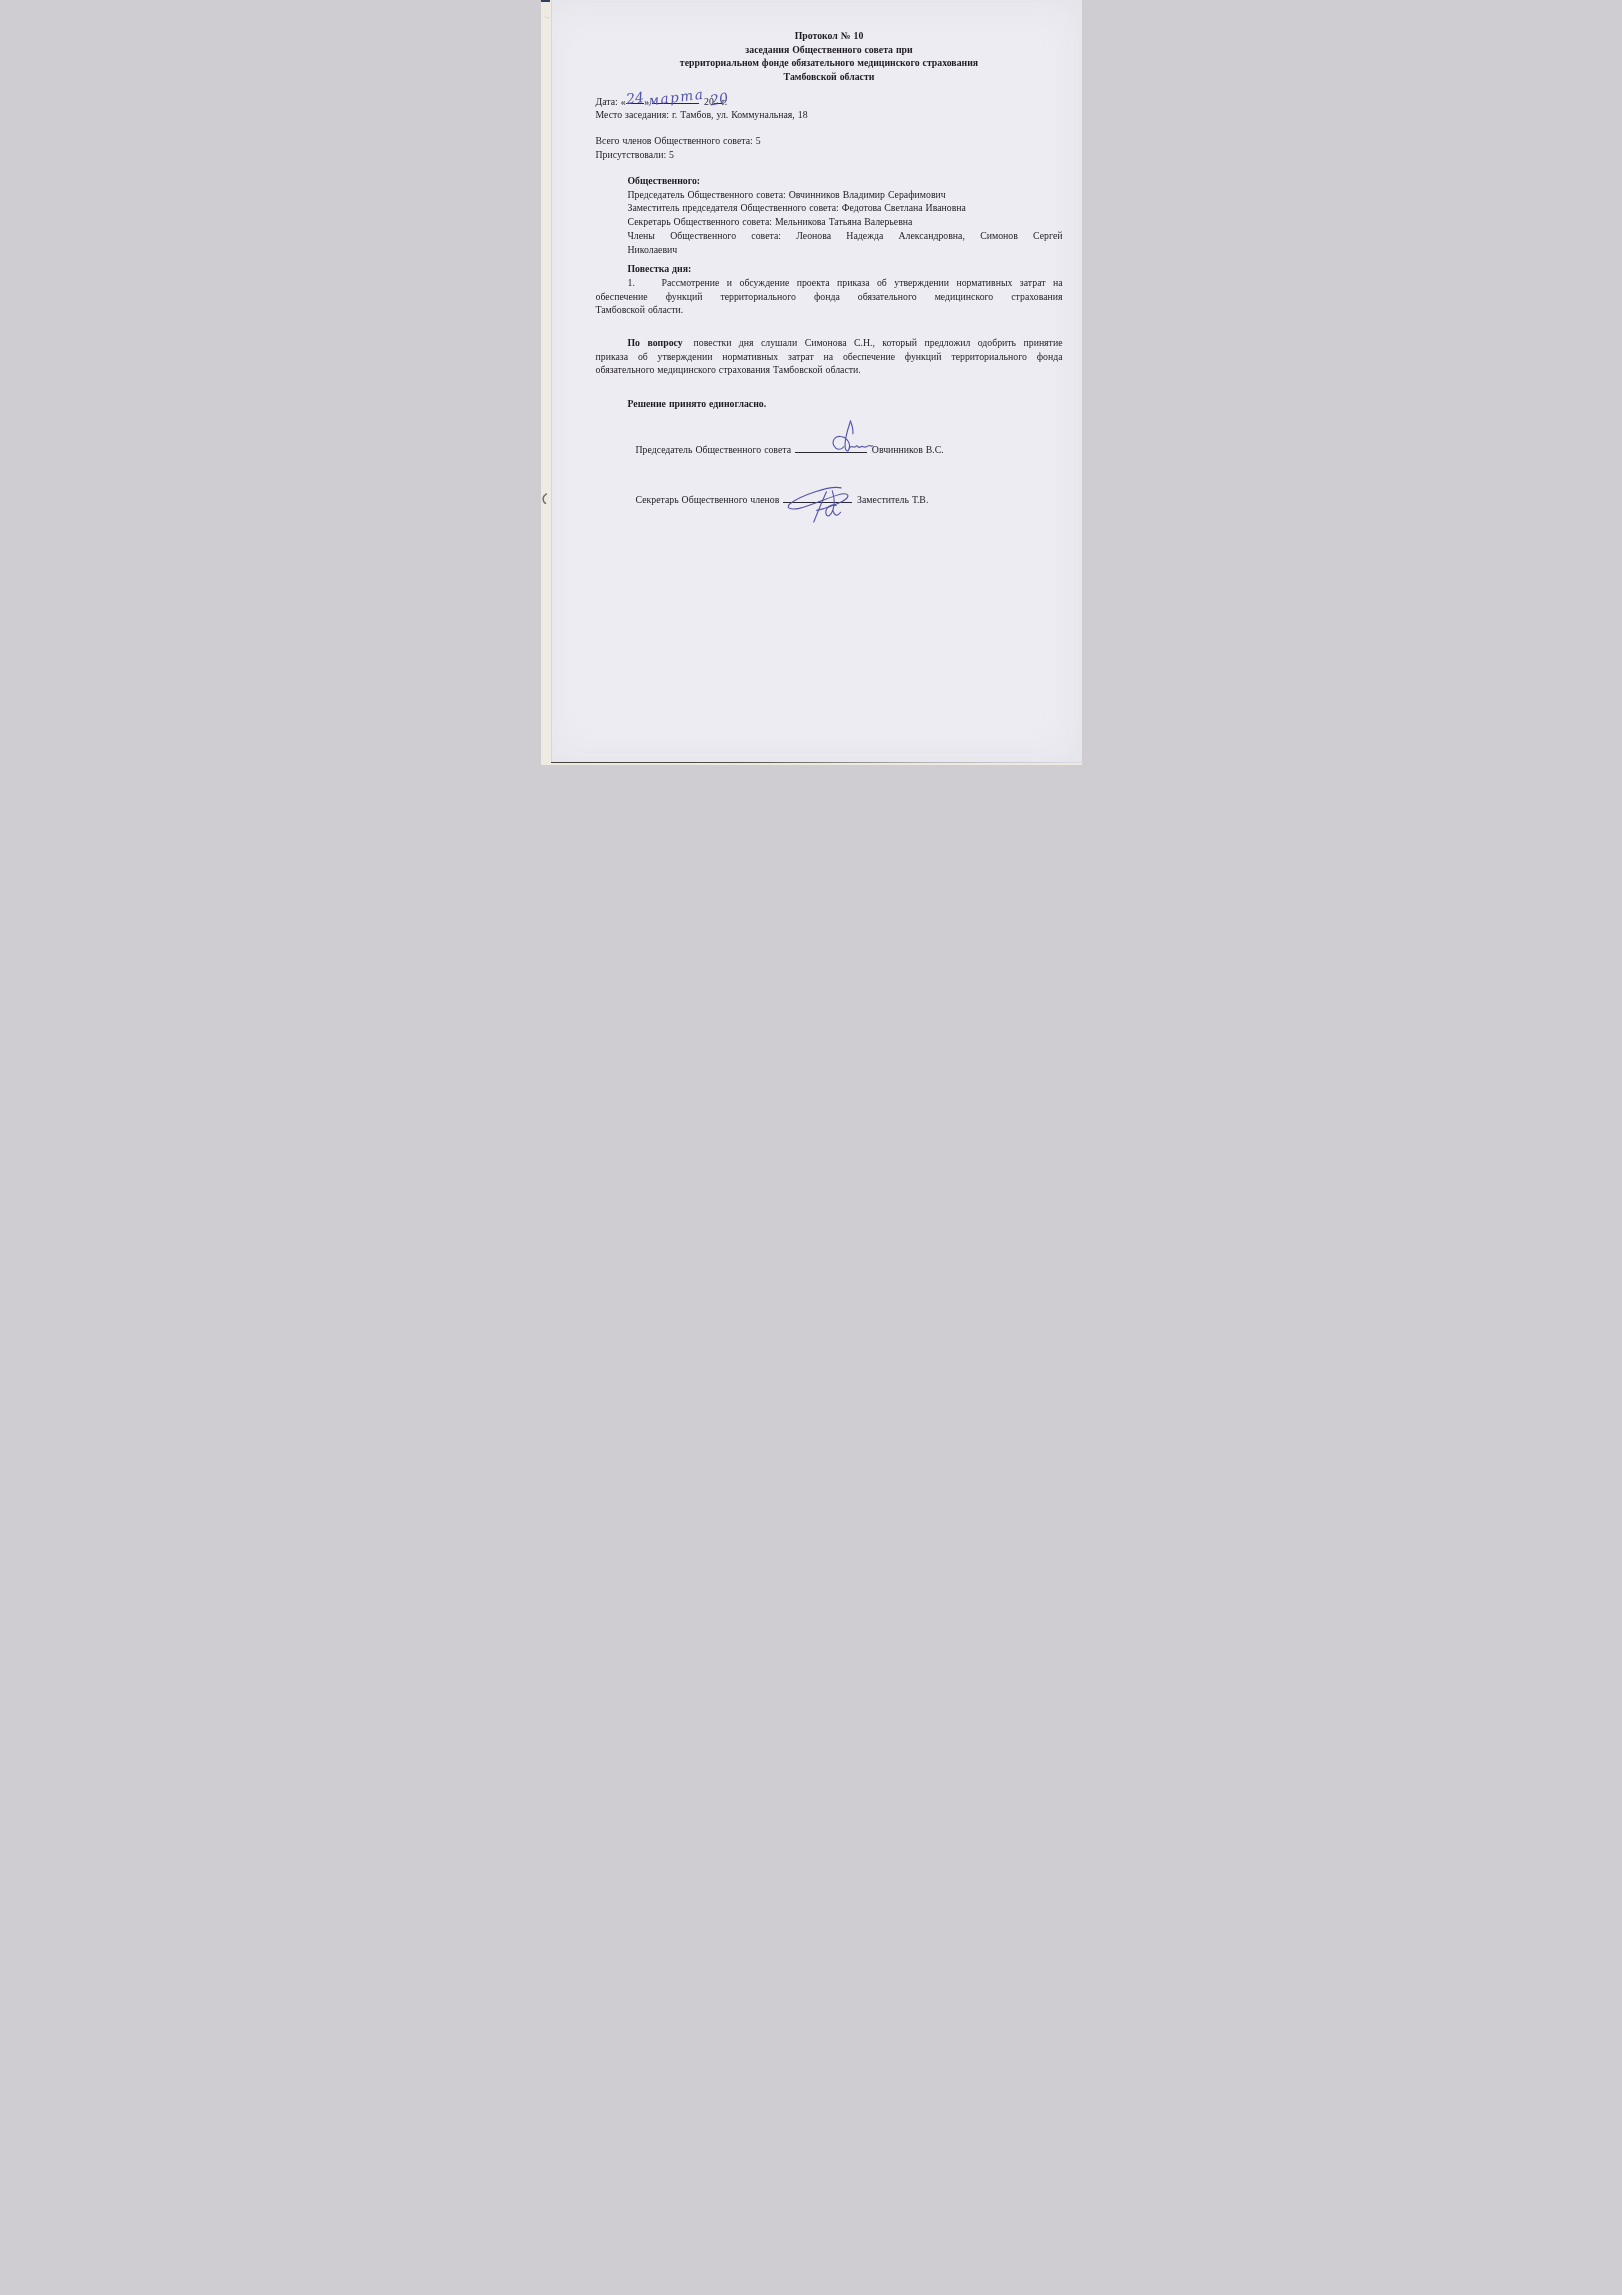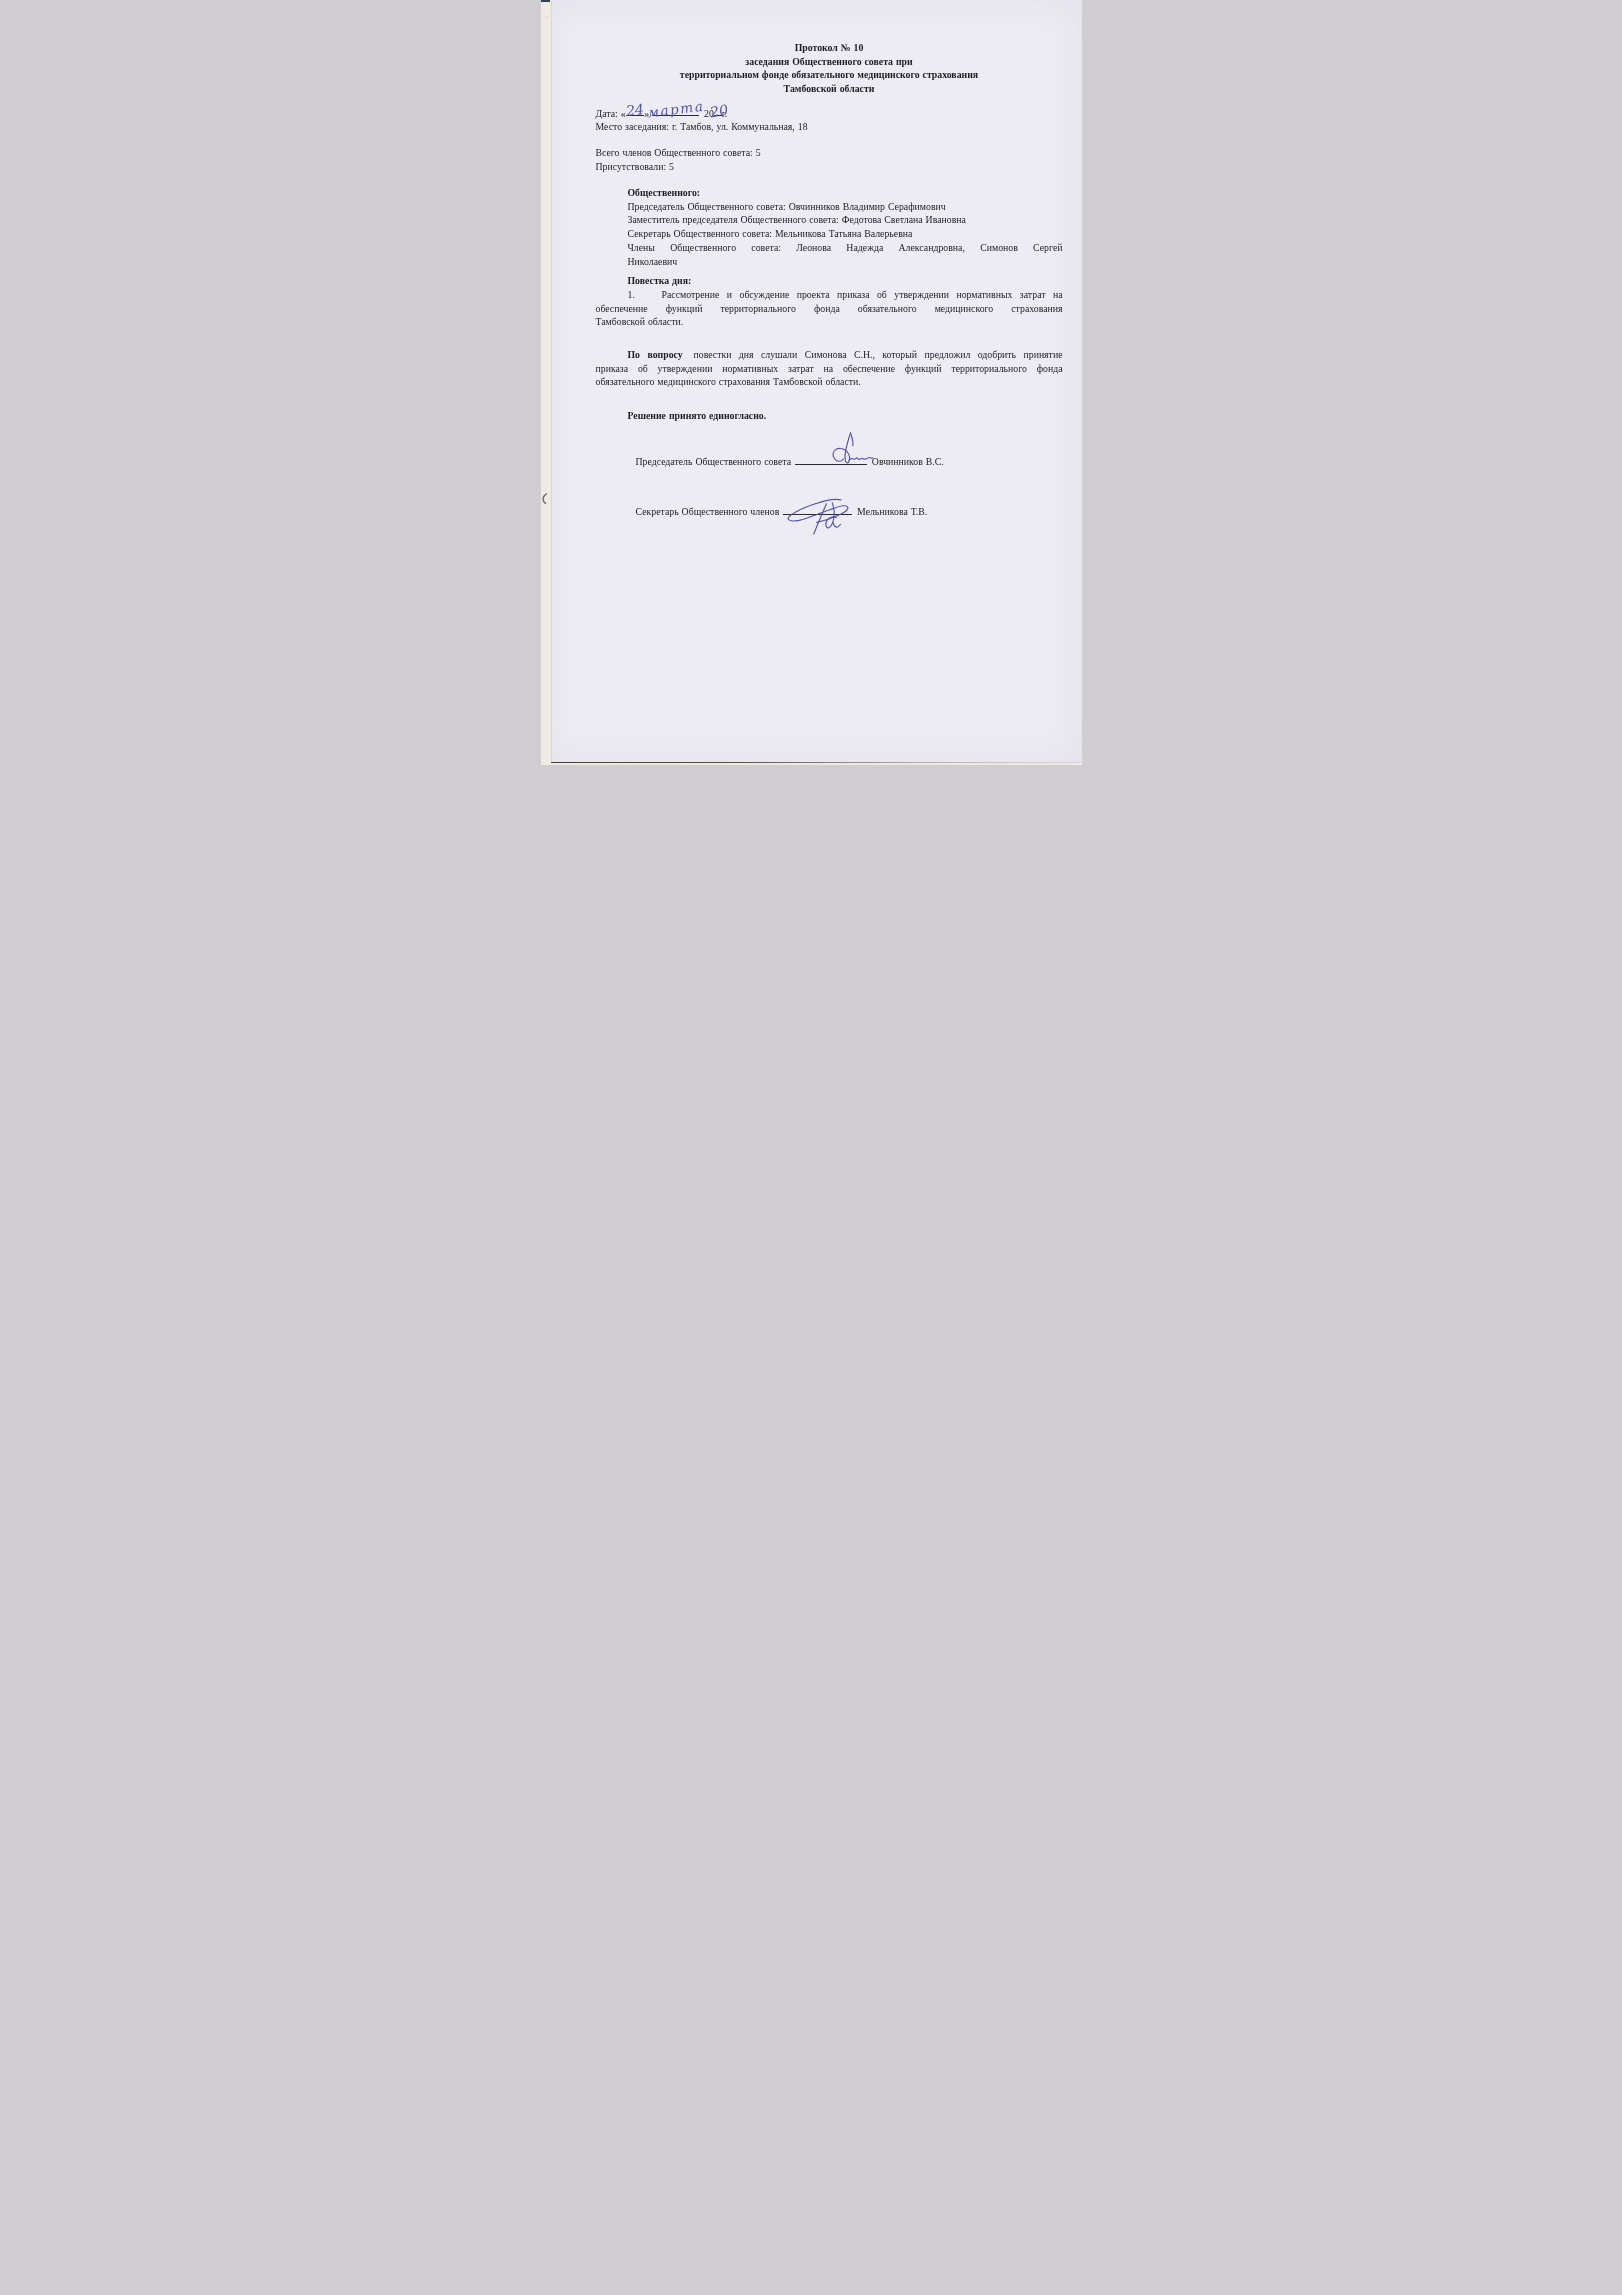--- a/index.html
+++ b/index.html
@@ -15,21 +15,21 @@
   }
   
   .edge-left{position:absolute;left:0;top:0;width:10.3px;height:100%;background:#f0ebe2;border-right:0.5px solid #dcd6cb;}
   .edge-bottom{position:absolute;left:10.3px;right:0;bottom:0;height:2.5px;background:#efeae1;}
   .page-bottom-line{position:absolute;left:10.3px;right:0;top:762px;height:1px;
     background:linear-gradient(to right,#45413a 0%,#55504a 35%,rgba(80,75,68,.35) 70%,rgba(80,75,68,.08) 100%);}
   .speck-top{position:absolute;left:0;top:0;width:9.8px;height:1.5px;background:#31405f;}
   .curl-mark{position:absolute;left:0;top:493px;}
   .curl-pink{position:absolute;left:3.4px;top:14.7px;opacity:.55;}
   
-  .content{position:absolute;left:55px;top:14px;width:467px;padding-top:27px;
+  .content{position:absolute;left:55px;top:2px;width:467px;padding-top:27px;
     font-size:9.8px;line-height:13.7px;word-spacing:0.5px;}
   .line{white-space:nowrap;}
   .doc-title{text-align:center;font-weight:bold;}
   .block-date{margin-top:9.8px;}
   .block-counts{margin-top:12px;}
   .block-attendees{margin-top:12.8px;margin-left:32px;width:435px;}
   .block-agenda{margin-top:5.9px;}
   .block-discussion{margin-top:19px;}
   .decision{margin-top:20px;margin-left:32px;font-weight:bold;}
   .bold{font-weight:bold;}
@@ -117,21 +117,21 @@
       <svg class="sig-svg sig-svg-1" width="49" height="39" viewBox="0 0 100 80">
         <g fill="none" stroke="#5453aa" stroke-width="2.3" stroke-linecap="round" stroke-linejoin="round">
           <path d="M52 4 C46 22 39 43 41 58 C42 66 47 68 49 62 C53 51 46 38 32 36 C20 34 13 45 18 55 C22 63 33 65 38 57"></path>
           <path d="M49 60 C55 51 57 62 63 56 C67 52 67 62 73 57 C77 53 80 62 88 55 C91 52 93 58 97 55"></path>
           <path d="M52 4 C55 12 58 20 57 30"></path>
         </g>
       </svg>
     </div>
 
     <div class="sig-row sig-row-2">
-      <span>Секретарь Общественного членов</span><span class="sig-line sig-line-2"></span><span>Мельникова  Т.В.</span>
+      <span>Секретарь Общественного членов</span><span class="sig-line sig-line-2"></span><span>Заместитель  Т.В.</span>
       <svg class="sig-svg sig-svg-2" width="81" height="40" viewBox="0 0 164 82">
         <g fill="none" stroke="#5453aa" stroke-width="2.3" stroke-linecap="round" stroke-linejoin="round">
           <path d="M118 8 C96 2 34 24 14 40 C4 48 12 54 32 50 C64 42 104 22 122 20 C138 19 134 30 116 38 C98 46 78 52 68 54"></path>
           <path d="M88 16 C80 34 70 58 62 78"></path>
           <path d="M100 14 C104 26 106 40 101 54 C97 65 89 70 87 60 C85 48 98 40 108 44"></path>
           <path d="M101 54 C104 64 110 68 117 58"></path>
         </g>
       </svg>
     </div>
 

